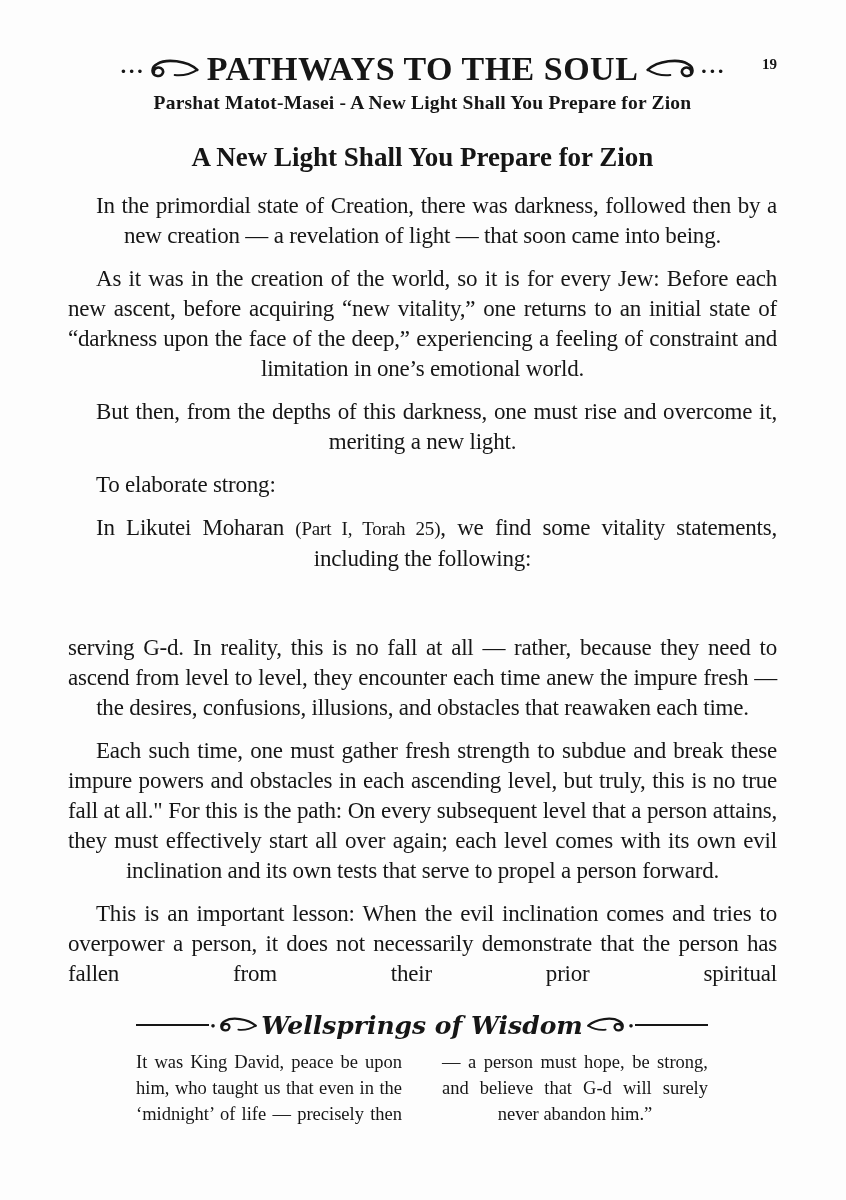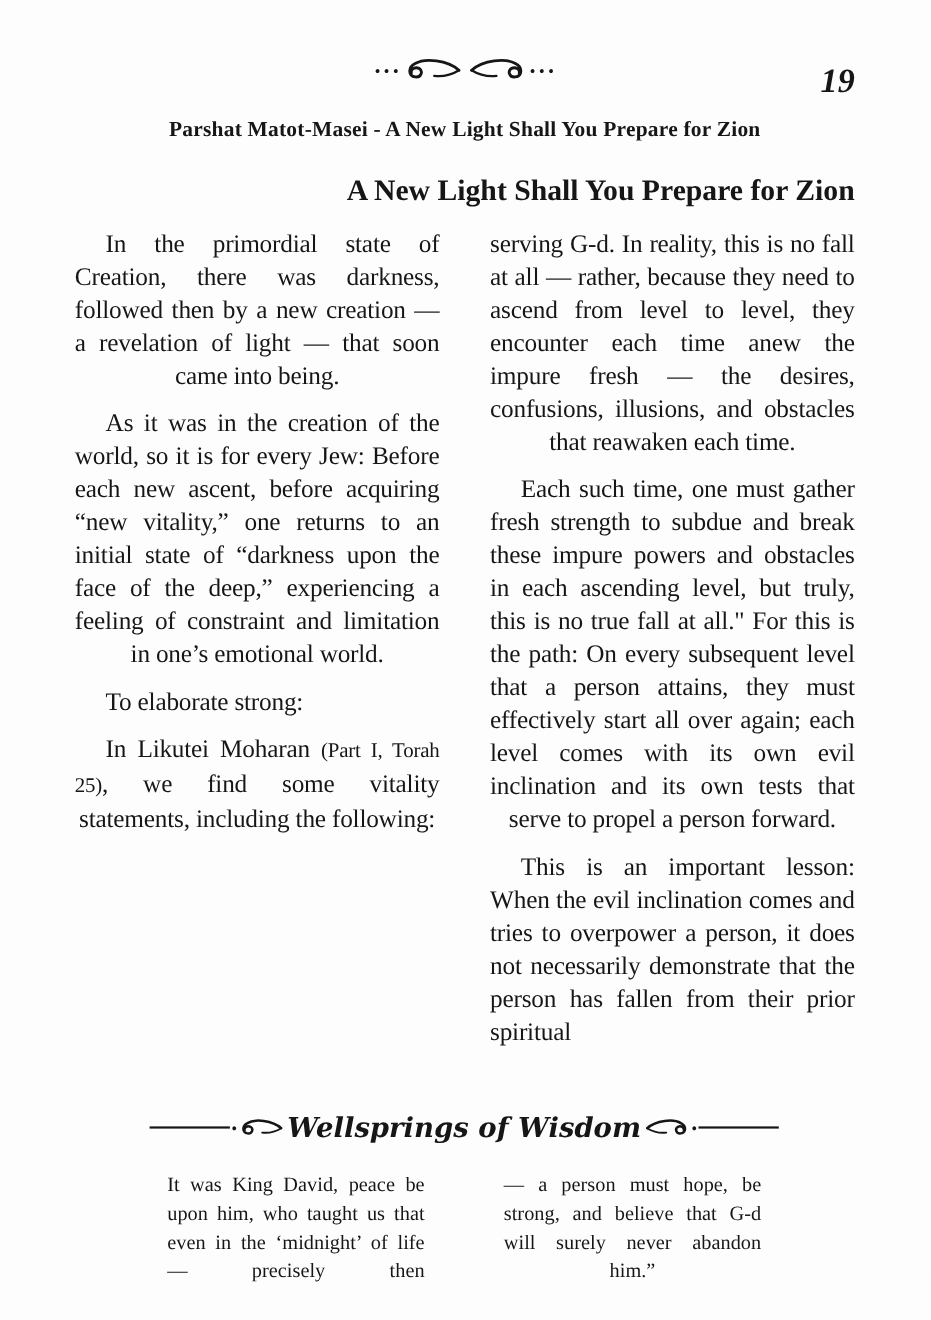--- a/index.html
+++ b/index.html
@@ -18,33 +18,33 @@
   .masthead { display:inline-flex; align-items:center; gap:8px; }
   .masthead-title {
     font-size:34px; font-weight:bold; letter-spacing:0.5px; white-space:nowrap;
   }
   .orn { display:inline-flex; align-items:center; gap:2px; }
   .orn-dots { font-size:22px; font-weight:bold; letter-spacing:1px; line-height:1; position:relative; top:2px; }
   .curl { display:block; }
   .mirror { transform:scaleX(-1); }
   .page-number {
     position:absolute; right:0; top:6px;
-    font-size:31px; font-weight:bold;font-style:italic;
+    font-size:15px; font-weight:bold;
   }
   .subtitle {
-    margin-top:16px; text-align:center;
+    margin-top:0; text-align:center;
     font-size:19.5px; font-weight:bold; letter-spacing:0.2px;
   }
 
   
   .article-title {
-    margin-top:28px; text-align:right;
+    margin-top:28px; text-align:center;
     font-size:27px; font-weight:bold;
   }
-  .cols { display:flex; gap:46px; margin-top:17px; }
+  .cols { display:flex; gap:46px; margin-top:17px;flex-direction:column; }
   .col { flex:1 1 0; min-width:0; }
   .col p {
     margin:0 0 13px 0;
     font-size:23px; line-height:30px;
     letter-spacing:-0.2px;
     text-align:justify; text-align-last:center;
     text-indent:28px;
   }
   .col p.flush { text-indent:0; }
   .col p.cont { text-align-last:justify; }
@@ -57,21 +57,21 @@
   .rule { flex:1 1 auto; height:2px; background:#161616; }
   .rule-dot { font-size:13px; font-weight:bold; padding:0 2px; line-height:1; }
   .script-heading {
     font-family:"DejaVu Serif", serif;
     font-style:italic; font-weight:bold;
     font-size:25px; white-space:nowrap; padding:0 4px;
   }
   .fn-cols { display:flex; gap:40px; margin-top:9px; }
   .fn-col { flex:1 1 0; min-width:0; }
   .fn-col p {
-    margin:16px;
+    margin:0;
     font-size:18.5px; line-height:26px;
     text-align:justify; text-indent:0;
   }
   .fn-col p.cont { text-align-last:justify; }
   .fn-col p.end  { text-align-last:center; }
 </style>
 </head>
 <body>
 
 <div class="page">
@@ -79,39 +79,41 @@
 
     <div class="masthead-row">
       <div class="masthead">
         <span class="orn">
           <span class="orn-dots">···</span>
           <svg class="curl" width="52" height="26" viewBox="0 0 60 26">
             <path d="M58 14 C46 3 22 1 12 7 C4 11 5 20 12 21 C18 22 21 15 16 12 C12 10 7 13 8 17" stroke="#161616" stroke-width="3" fill="none" stroke-linecap="round"></path>
             <path d="M58 14 C50 19 41 21 32 20" stroke="#161616" stroke-width="2.4" fill="none" stroke-linecap="round"></path>
           </svg>
         </span>
+        <span class="masthead-title">PATHWAYS TO THE SOUL</span>
         <span class="orn">
           <svg class="curl mirror" width="52" height="26" viewBox="0 0 60 26">
             <path d="M58 14 C46 3 22 1 12 7 C4 11 5 20 12 21 C18 22 21 15 16 12 C12 10 7 13 8 17" stroke="#161616" stroke-width="3" fill="none" stroke-linecap="round"></path>
             <path d="M58 14 C50 19 41 21 32 20" stroke="#161616" stroke-width="2.4" fill="none" stroke-linecap="round"></path>
           </svg>
           <span class="orn-dots">···</span>
         </span>
       </div>
       <span class="page-number">19</span>
     </div>
 
     <div class="subtitle">Parshat Matot-Masei - A New Light Shall You Prepare for Zion</div>
 
     <h1 class="article-title">A New Light Shall You Prepare for Zion</h1>
 
     <div class="cols">
       <div class="col">
         <p>In the primordial state of Creation, there was darkness, followed then by a new creation — a revelation of light — that soon came into being.</p>
         <p>As it was in the creation of the world, so it is for every Jew: Before each new ascent, before acquiring “new vitality,” one returns to an initial state of “darkness upon the face of the deep,” experiencing a feeling of constraint and limitation in one’s emotional world.</p>
+        <p>But then, from the depths of this darkness, one must rise and overcome it, meriting a new light.</p>
         <p class="left-last">To elaborate strong:</p>
         <p><span>In Likutei Moharan </span><span class="cite">(Part I, Torah 25)</span><span>, we find some vitality statements, including the following:</span></p>
       </div>
       <div class="col">
         <p class="flush">serving G-d. In reality, this is no fall at all — rather, because they need to ascend from level to level, they encounter each time anew the impure fresh — the desires, confusions, illusions, and obstacles that reawaken each time.</p>
         <p>Each such time, one must gather fresh strength to subdue and break these impure powers and obstacles in each ascending level, but truly, this is no true fall at all." For this is the path: On every subsequent level that a person attains, they must effectively start all over again; each level comes with its own evil inclination and its own tests that serve to propel a person forward.</p>
         <p class="cont">This is an important lesson: When the evil inclination comes and tries to overpower a person, it does not necessarily demonstrate that the person has fallen from their prior spiritual</p>
       </div>
     </div>
 

